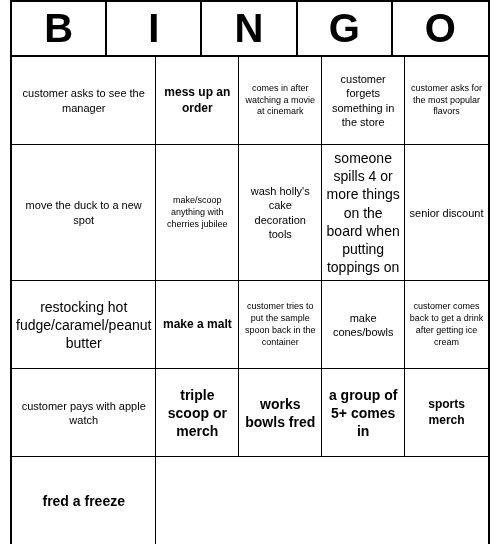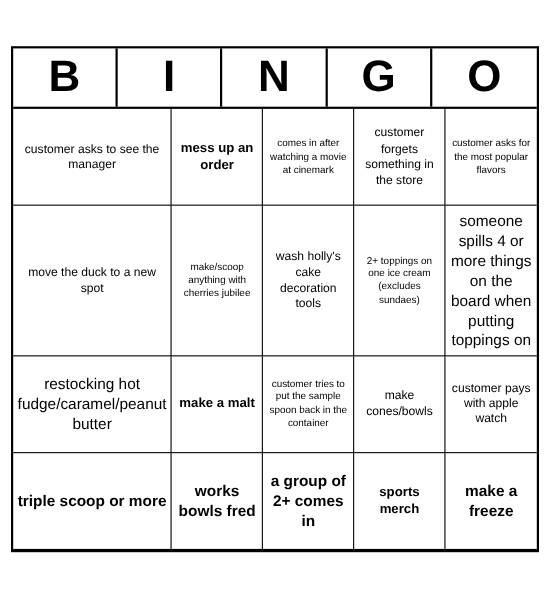--- a/index.html
+++ b/index.html
@@ -83,26 +83,27 @@
     </div>
   <div class="bingo-grid">
   <div class="bingo-cell">customer asks to see the manager</div>
       <div class="bingo-cell large-text">mess up an order</div>
       <div class="bingo-cell small-text">comes in after watching a movie at cinemark</div>
       <div class="bingo-cell">customer forgets something in the store</div>
       <div class="bingo-cell small-text">customer asks for the most popular flavors</div>
       <div class="bingo-cell">move the duck to a new spot</div>
       <div class="bingo-cell small-text">make/scoop anything with cherries jubilee</div>
       <div class="bingo-cell">wash holly's cake decoration tools</div>
-      <div class="bingo-cell small-text">2+ toppings on one ice cream (excludes sundaes)</div>
       <div class="bingo-cell tiny-text">someone spills 4 or more things on the board when putting toppings on</div>
+      <div class="bingo-cell">senior discount</div>
       <div class="bingo-cell tiny-text">restocking hot fudge/caramel/peanut butter</div>
       <div class="bingo-cell large-text">make a malt</div>
       <div class="bingo-cell small-text">customer tries to put the sample spoon back in the container</div>
       <div class="bingo-cell">make cones/bowls</div>
+      <div class="bingo-cell small-text">customer comes back to get a drink after getting ice cream</div>
       <div class="bingo-cell">customer pays with apple watch</div>
-      <div class="bingo-cell medium-text">triple scoop or more</div>
+      <div class="bingo-cell medium-text">triple scoop or merch</div>
       <div class="bingo-cell medium-text">works bowls fred</div>
-      <div class="bingo-cell medium-text">a group of 2+ comes in</div>
+      <div class="bingo-cell medium-text">a group of 5+ comes in</div>
       <div class="bingo-cell large-text">sports merch</div>
-      <div class="bingo-cell medium-text">make a freeze</div>
+      <div class="bingo-cell medium-text">fred a freeze</div>
     </div>
 </div>
 
 </body></html>

